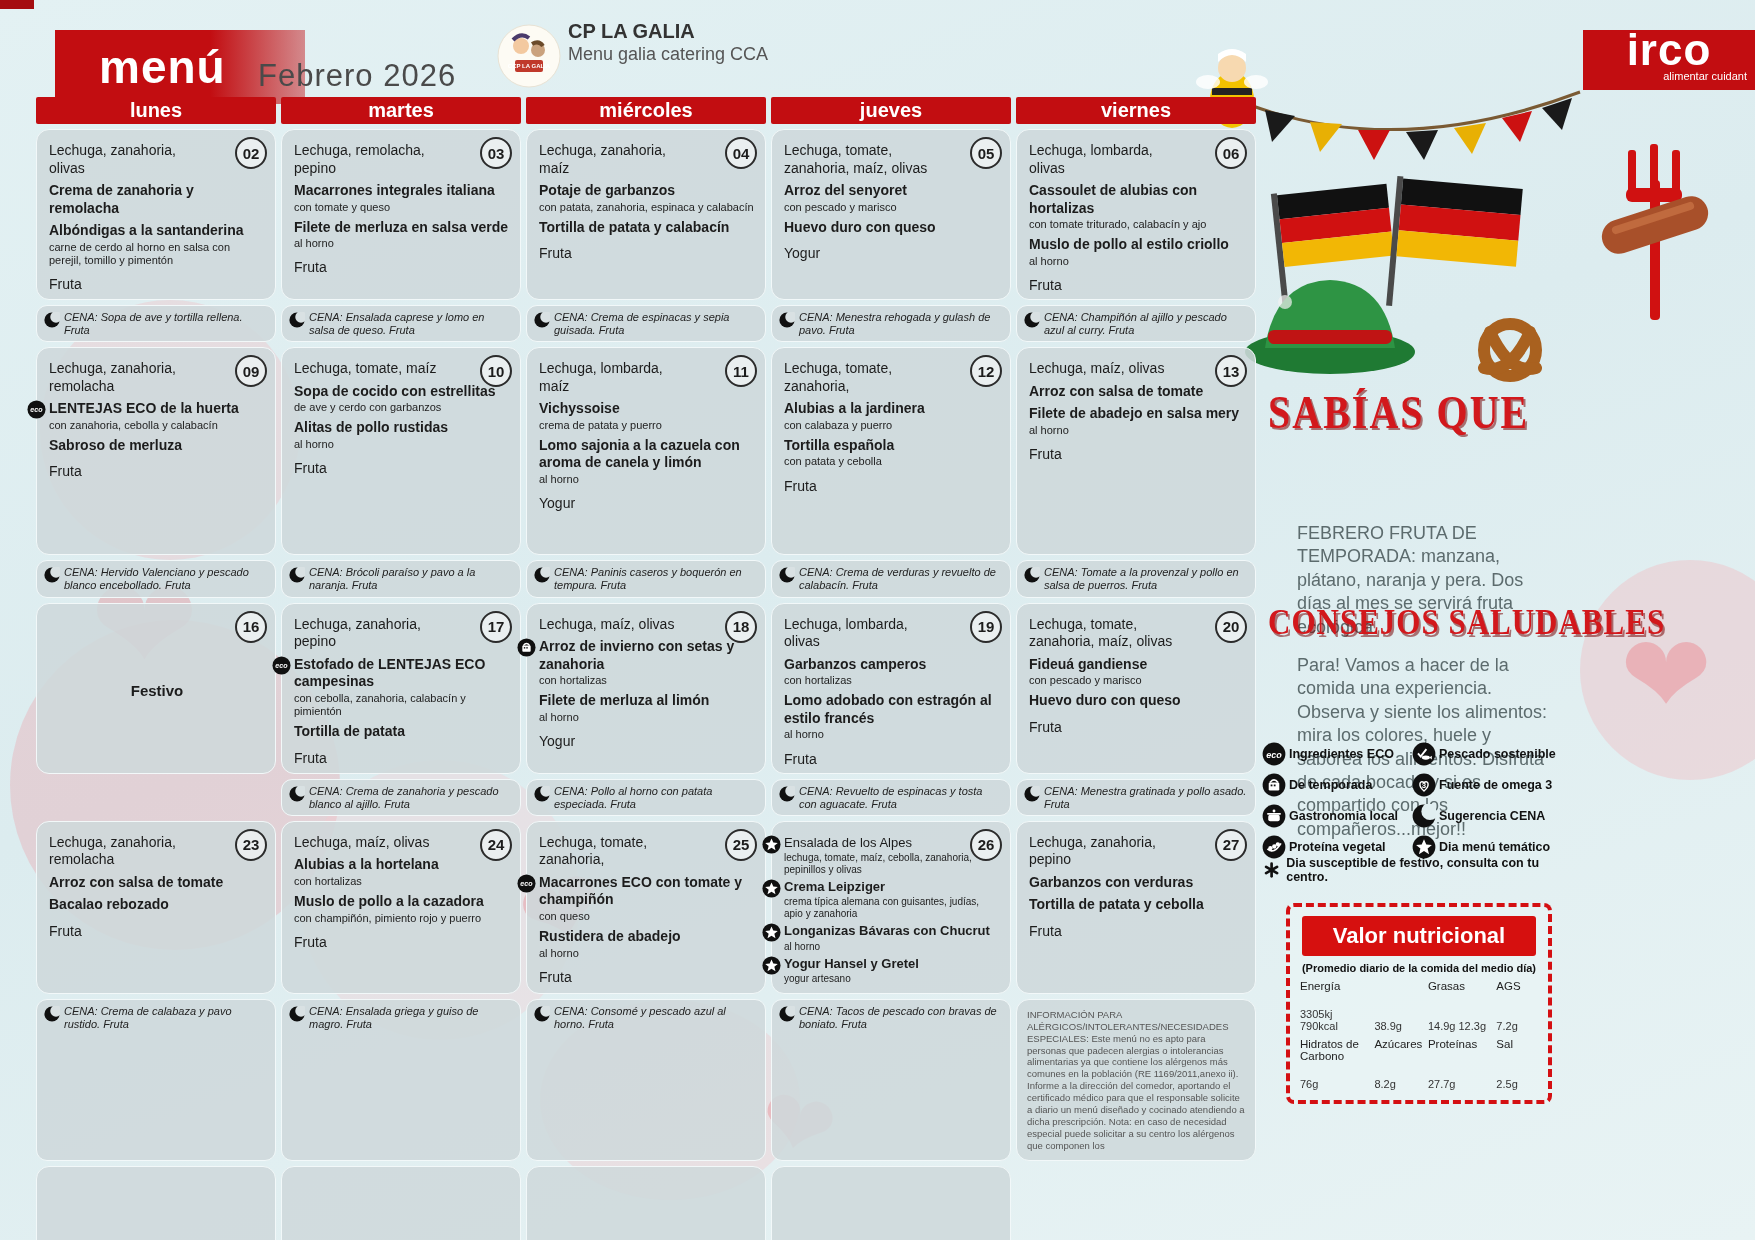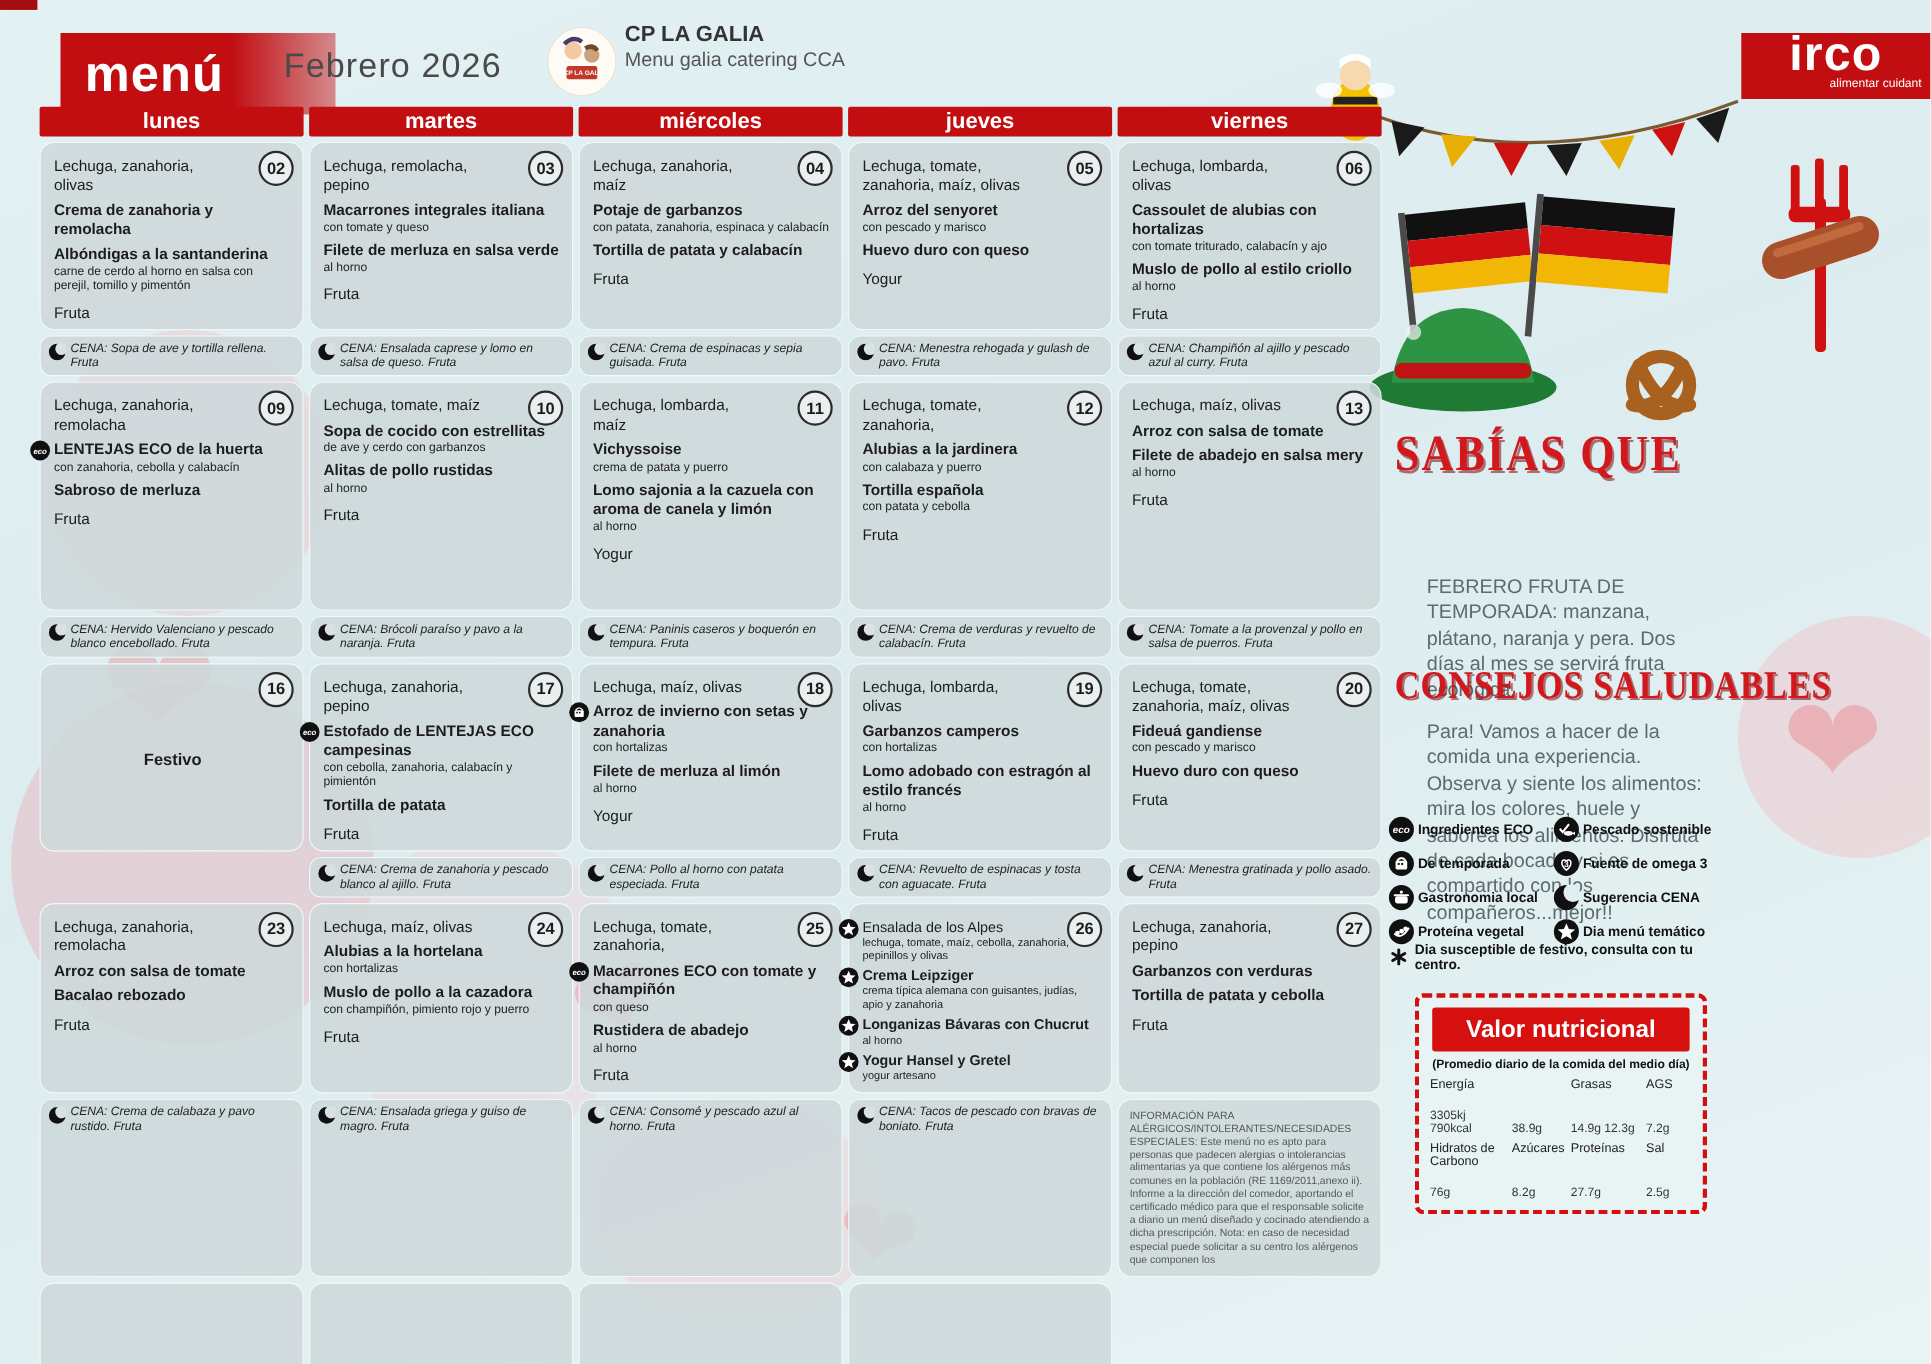--- a/index.html
+++ b/index.html
@@ -6,23 +6,23 @@
   .page{position:relative;width:1755px;height:1240px;overflow:hidden;
         background:linear-gradient(160deg,#e3f1f3 0%,#dcecef 45%,#e8f3f4 100%);
         font-family:"Liberation Sans",sans-serif;color:#1c1c1c;}
   
   .blob{position:absolute;border-radius:50%;pointer-events:none;}
   .heart{position:absolute;color:rgba(231,105,115,.30);pointer-events:none;line-height:1;}
   .corner-red{position:absolute;left:0;top:0;width:34px;height:9px;background:#a50d10;}
   
   .menu-box{position:absolute;left:55px;top:30px;width:250px;height:74px;
     background:linear-gradient(90deg,#c20d11 0%,#c20d11 62%,rgba(194,13,17,.45) 100%);
-    display:flex;align-items:center;padding-left:22px;box-sizing:border-box;}
+    display:flex;align-items:center;padding-left:44px;box-sizing:border-box;}
   .menu-box span{color:#fff;font-size:46px;font-weight:bold;letter-spacing:1px;}
-  .month-label{position:absolute;left:258px;top:42px;font-size:31px;color:#4a4a4a;letter-spacing:1px;}
+  .month-label{position:absolute;left:258px;top:58px;font-size:31px;color:#4a4a4a;letter-spacing:1px;}
   .school-logo{position:absolute;left:497px;top:24px;width:64px;height:64px;}
   .school-name{position:absolute;left:568px;top:20px;font-size:20px;font-weight:bold;color:#333;}
   .school-sub{position:absolute;left:568px;top:44px;font-size:18px;color:#555;}
   .irco-box{position:absolute;left:1583px;top:30px;width:172px;height:60px;background:#c20d11;
     display:flex;flex-direction:column;align-items:center;}
   .irco-word{color:#fff;font-size:44px;font-weight:bold;line-height:.9;letter-spacing:1px;}
   .irco-tag{color:#fff;font-size:11px;align-self:flex-end;margin-right:8px;}
   
   .calendar{position:absolute;left:36px;top:97px;width:1220px;display:grid;
     grid-template-columns:repeat(5,1fr);gap:5px;}

